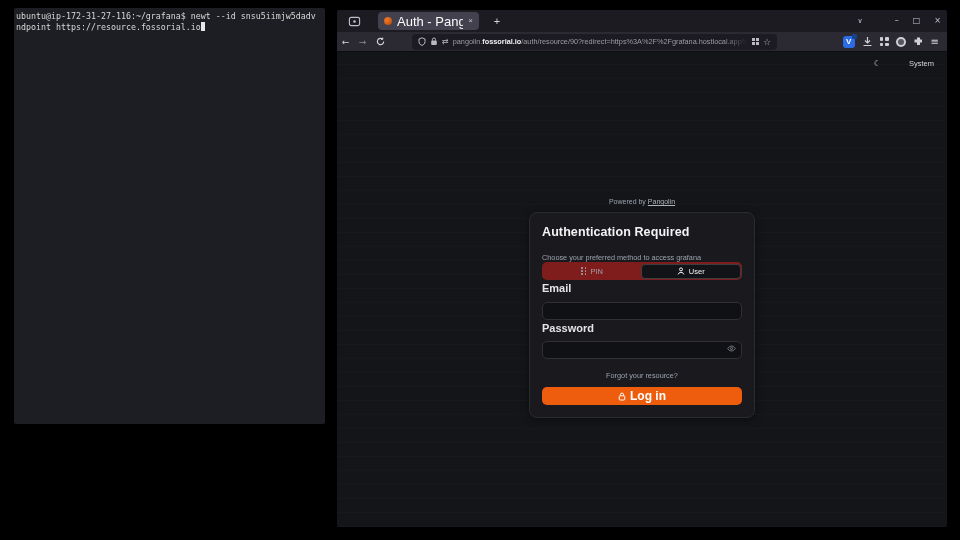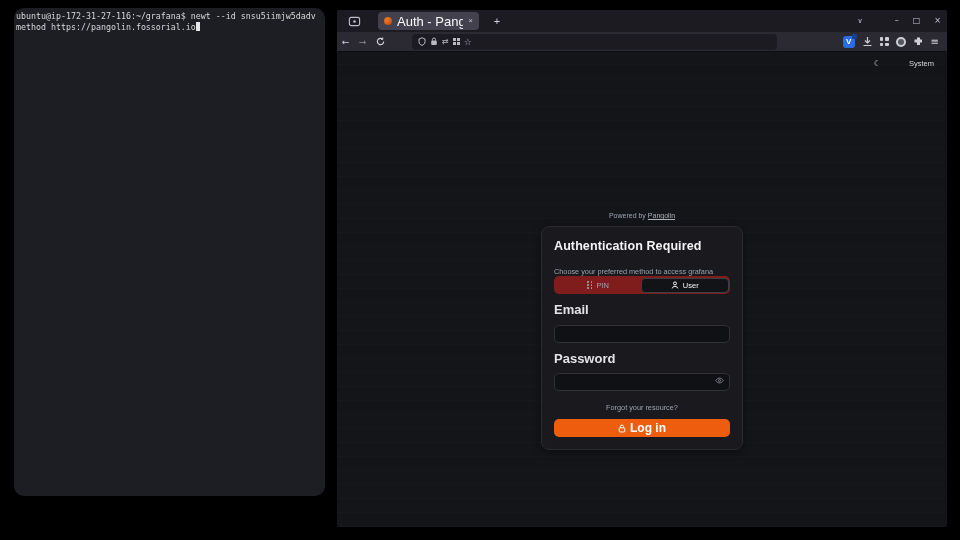--- a/index.html
+++ b/index.html
@@ -2,22 +2,22 @@
 <html><head>
 <meta charset="utf-8">
 <style>
   * { margin:0; padding:0; box-sizing:border-box; }
   html,body { background:#000; }
   body { font-family:"Liberation Sans", sans-serif; }
   .stage { position:relative; width:960px; height:540px; background:#000; overflow:hidden; }
 
   
   .terminal {
-    position:absolute; left:14px; top:8px; width:311px; height:488px;
-    background:#1d1e23; color:#d8d8d8; border-radius:10px;
+    position:absolute; left:14px; top:8px; width:311px; height:416px;
+    background:#1d1e23; color:#d8d8d8; border-radius:2px;
     font-family:"DejaVu Sans Mono", monospace; font-size:8.3px; line-height:10.6px;
     padding:3px 2px;
   }
   .term-line { white-space:pre; }
   .term-cursor { display:inline-block; width:4.6px; height:9px; background:#e6e6e6; vertical-align:-1px; }
 
   
   .browser { position:absolute; left:337px; top:10px; width:610px; height:517px; background:#15161a; border-radius:2px; overflow:hidden; }
 
   .tabbar { position:relative; height:22px; background:#1c1b22; display:flex; align-items:center; }
@@ -63,58 +63,58 @@
   .ring { width:10px; height:10px; border-radius:50%; border:2px solid #cfcfd8; background:#56565f; }
   .menu-glyph { color:#cfcfd8; font-size:10px; font-family:"DejaVu Sans", sans-serif; }
 
   
   .content { position:relative; height:475px; background:#141519;
              background-image:repeating-linear-gradient(0deg, rgba(255,255,255,0.015) 0 1px, transparent 1px 14px); }
   .theme-toggle { position:absolute; right:13px; top:7px; display:flex; align-items:center; gap:4px; color:#d4d4d8; }
   .moon { font-family:"DejaVu Sans", sans-serif; font-size:8px; }
   .theme-label { font-size:7.5px;margin-left:24px; }
 
-  .auth-col { position:absolute; left:50%; transform:translateX(-50%); top:160px; width:202px; }
+  .auth-col { position:absolute; left:50%; transform:translateX(-50%); top:146px; width:226px; }
   .powered { text-align:center; font-size:7px; color:#9ca3af; margin-bottom:7px; }
   .powered a { color:#aeb4bb; text-decoration:underline; }
 
   .card { background:#19191e; border:1px solid #2a2b30; border-radius:8px; padding:12px; box-shadow:0 2px 8px rgba(0,0,0,.4); }
   .card-title { color:#f4f4f5; font-size:12.5px; font-weight:bold; letter-spacing:.1px; }
   .card-sub { color:#9ca3af; font-size:7.3px; margin-top:14px; }
 
   .seg { margin-top:0; height:18px; background:#7f1d1d; border-radius:5px; display:flex; padding:1.5px; }
   .seg-btn { flex:1; display:flex; align-items:center; justify-content:center; gap:4px;
              color:#a1a1aa; font-size:7.5px; border-radius:4px; }
   .seg-btn.active { background:#121317; border:1px solid #3d3e44; color:#f4f4f5; }
   .kp { width:5px; height:8px; position:relative; }
   .kp i { position:absolute; width:1.6px; height:1.6px; background:currentColor; border-radius:50%; }
   .kp i:nth-child(1){left:0;top:0}.kp i:nth-child(2){right:0;top:0}
   .kp i:nth-child(3){left:0;top:3.2px}.kp i:nth-child(4){right:0;top:3.2px}
   .kp i:nth-child(5){left:0;bottom:0}.kp i:nth-child(6){right:0;bottom:0}
   .user-svg, .eye-svg, .lock-svg { display:block; }
 
-  .fld-label { color:#e4e4e7; font-size:13px; font-weight:bold; margin-top:8px; }
+  .fld-label { color:#e4e4e7; font-size:11px; font-weight:bold; margin-top:2px; }
   .fld { margin-top:5px; position:relative; }
   .fld input { width:100%; height:18px; background:#101114; border:1px solid #303137; border-radius:5px;
                color:#e4e4e7; font-size:8px; padding:0 6px; outline:none; font-family:"Liberation Sans", sans-serif; }
   .eye-btn { position:absolute; right:6px; top:5px; width:9px; height:9px; color:#8f939b; }
 
   .forgot { text-align:center; color:#9ca3af; font-size:7.3px; margin-top:12px; }
   .login-btn { margin-top:7px; width:100%; height:18px; background:#ee5d0d; border:none; border-radius:5px;
                color:#fff; font-size:12px; font-weight:bold; display:flex; align-items:center; justify-content:center; gap:4px;
                font-family:"Liberation Sans", sans-serif; }
 </style>
 </head>
 <body>
 
 <div class="stage">
 
   <section class="terminal">
     <div class="term-line">ubuntu@ip-172-31-27-116:~/grafana$ newt --id snsu5iimjw5dadv</div>
-    <div class="term-line"><span>method https://pangolin.fossorial.io</span><span class="term-cursor"></span></div>
+    <div class="term-line"><span>ndpoint https://resource.fossorial.io</span><span class="term-cursor"></span></div>
   </section>
 
   <section class="browser">
 
     <div class="tabbar">
       <svg class="fxview" viewBox="0 0 14 14" fill="none" stroke="currentColor" stroke-width="1.2">
         <rect x="1.5" y="2.5" width="11" height="9" rx="2"></rect>
           <circle cx="7" cy="7" r="1.4" fill="currentColor" stroke="none"></circle>
       </svg>
       <div class="tab">
@@ -140,20 +140,21 @@
       </svg>
       <div class="urlbar">
         <svg class="u-icon" width="8" height="9" viewBox="0 0 8 9" fill="none" stroke="currentColor" stroke-width="1">
             <path d="M4 .8 7 2v2.6C7 6.6 5.7 7.8 4 8.4 2.3 7.8 1 6.6 1 4.6V2Z"></path>
           </svg>
         <svg class="u-icon" width="8" height="9" viewBox="0 0 8 9" fill="none" stroke="currentColor" stroke-width="1">
             <rect x="1.2" y="3.6" width="5.6" height="4.4" rx="1" fill="currentColor" stroke="none"></rect>
             <path d="M2.4 3.6V2.6a1.6 1.6 0 0 1 3.2 0v1"></path>
           </svg>
         <span class="u-glyph">⇄</span>
+        <span class="url-text"><span>pangolin.</span><span class="url-domain">fossorial.io</span><span>/auth/resource/90?redirect=https%3A%2F%2Fgrafana.hostlocal.app%</span></span>
         <span class="grid-icon">
             <i></i>
             <i></i>
             <i></i>
             <i></i>
           </span>
         <span class="star">☆</span>
       </div>
       <div class="tool-right">
         <div class="ext-v"><span>V</span><b></b></div>

